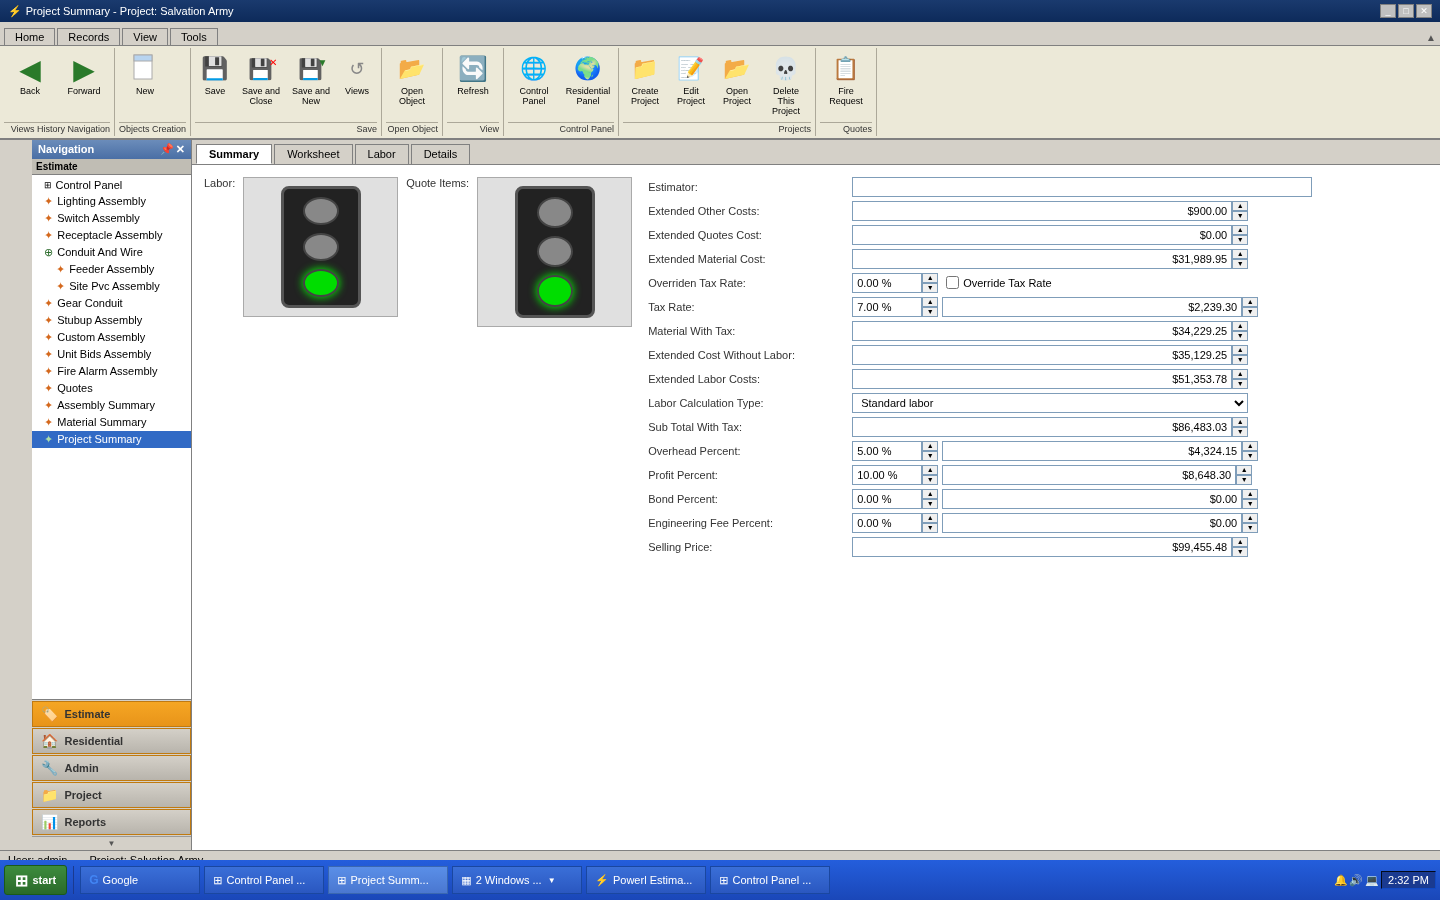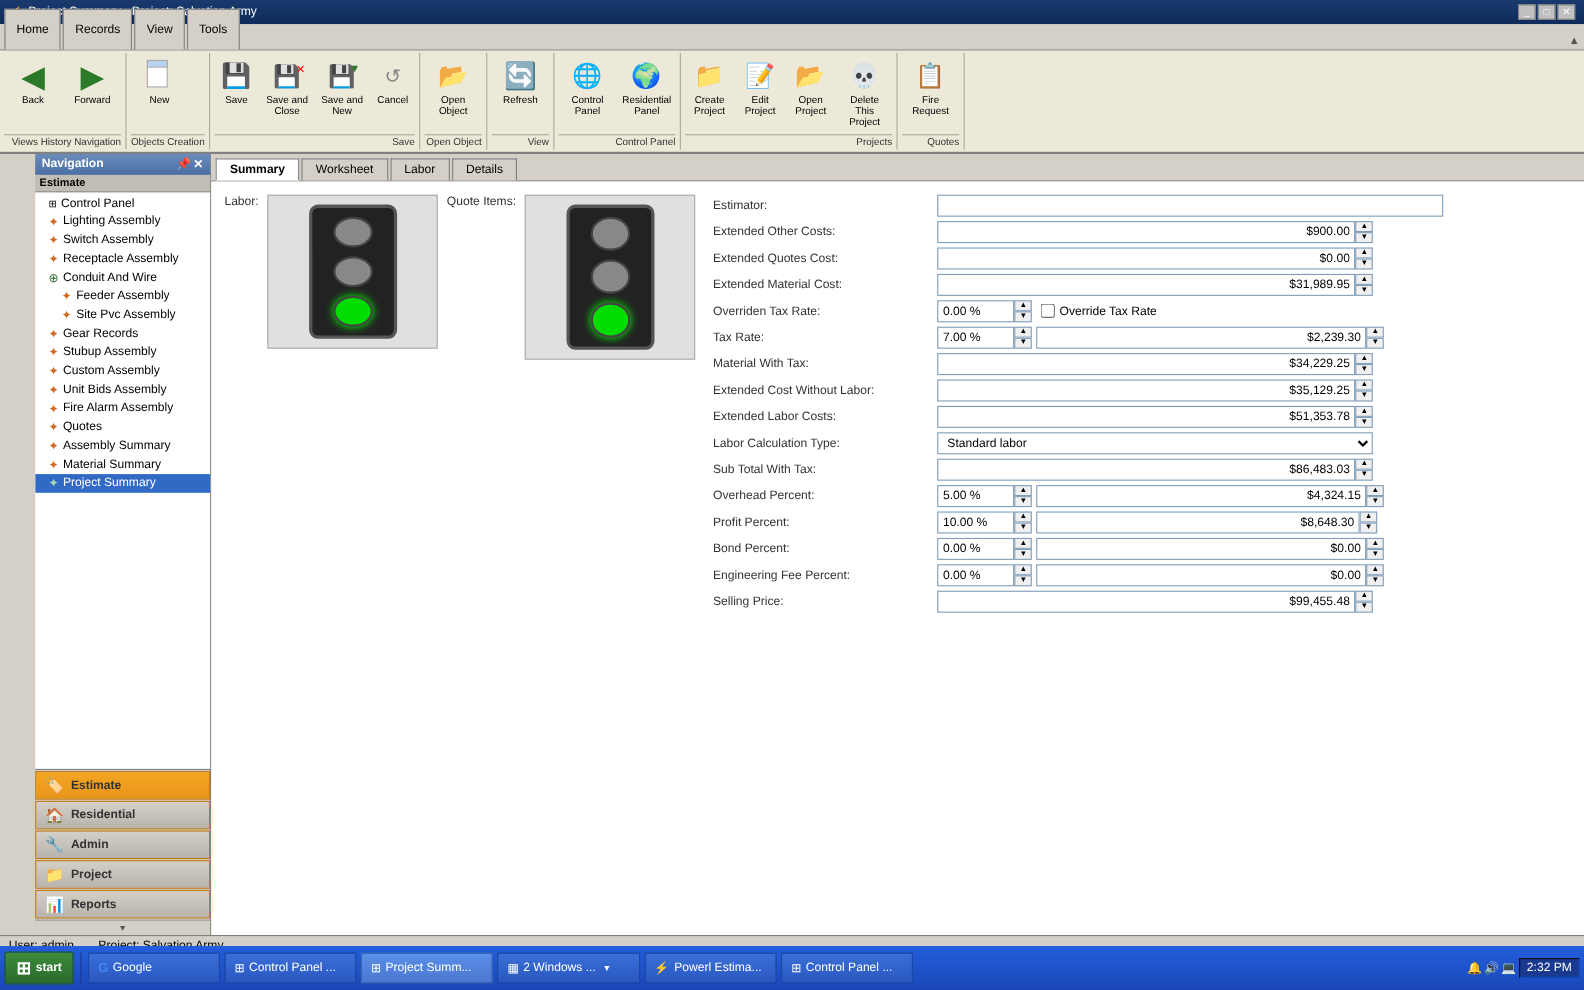--- a/index.html
+++ b/index.html
@@ -30,21 +30,21 @@
     
     .ribbon-tabs {
       background: #d4d0c8;
       border-bottom: 1px solid #808080;
       display: flex;
       align-items: flex-end;
       padding: 2px 4px 0;
       height: 24px;
     }
     .ribbon-tab {
-      padding: 12px 10px;
+      padding: 2px 10px;
       border: 1px solid #808080;
       border-bottom: none;
       background: #d4d0c8;
       cursor: pointer;
       margin-right: 2px;
       font-size: 11px;
     }
 
     
     .ribbon {
@@ -406,21 +406,21 @@
         <div class="toolbar-btn-icon">
           <div style="position:relative; display:inline-block;">
             <span style="font-size:20px;">💾</span>
             <span style="position:absolute; top:0; right:-4px; font-size:10px; color:#2a7a2a;">▼</span>
           </div>
         </div>
         <div class="toolbar-btn-label">Save and New</div>
       </div>
       <div class="toolbar-btn" style="width:40px">
         <div class="toolbar-btn-icon" style="font-size:18px; color:#888;">↺</div>
-        <div class="toolbar-btn-label">Cancel</div>
+        <div class="toolbar-btn-label">Views</div>
       </div>
     </div>
     <div class="ribbon-group-label">Save</div>
   </div>
 
   <div class="ribbon-group">
     <div class="ribbon-group-content">
       <div class="toolbar-btn">
         <div class="toolbar-btn-icon" style="font-size:22px;">📂</div>
         <div class="toolbar-btn-label">Open Object</div>
@@ -525,21 +525,21 @@
       <div class="nav-item" style="padding-left:24px;">
         <span style="color:#d4691e;">✦</span>
         <span>Feeder Assembly</span>
       </div>
       <div class="nav-item" style="padding-left:24px;">
         <span style="color:#d4691e;">✦</span>
         <span>Site Pvc Assembly</span>
       </div>
       <div class="nav-item">
         <span style="color:#d4691e;">✦</span>
-        <span>Gear Records</span>
+        <span>Gear Conduit</span>
       </div>
       <div class="nav-item">
         <span style="color:#d4691e;">✦</span>
         <span>Stubup Assembly</span>
       </div>
       <div class="nav-item">
         <span style="color:#d4691e;">✦</span>
         <span>Custom Assembly</span>
       </div>
       <div class="nav-item">

